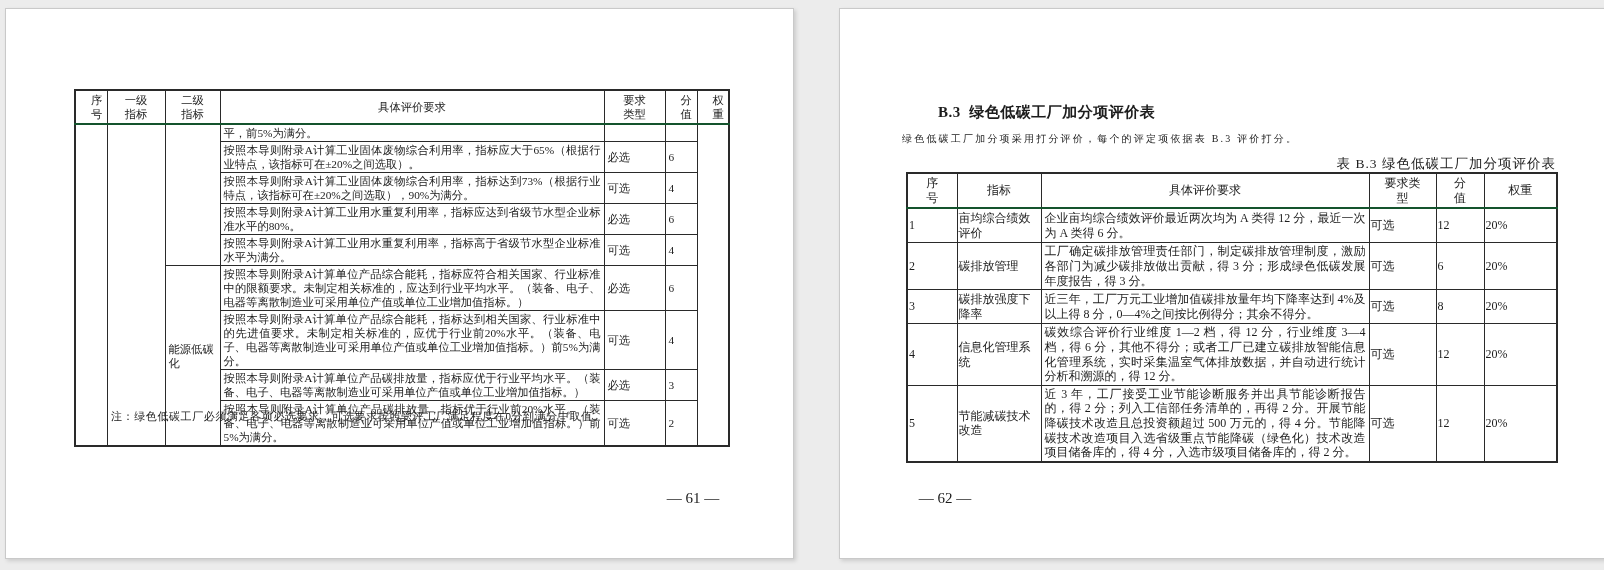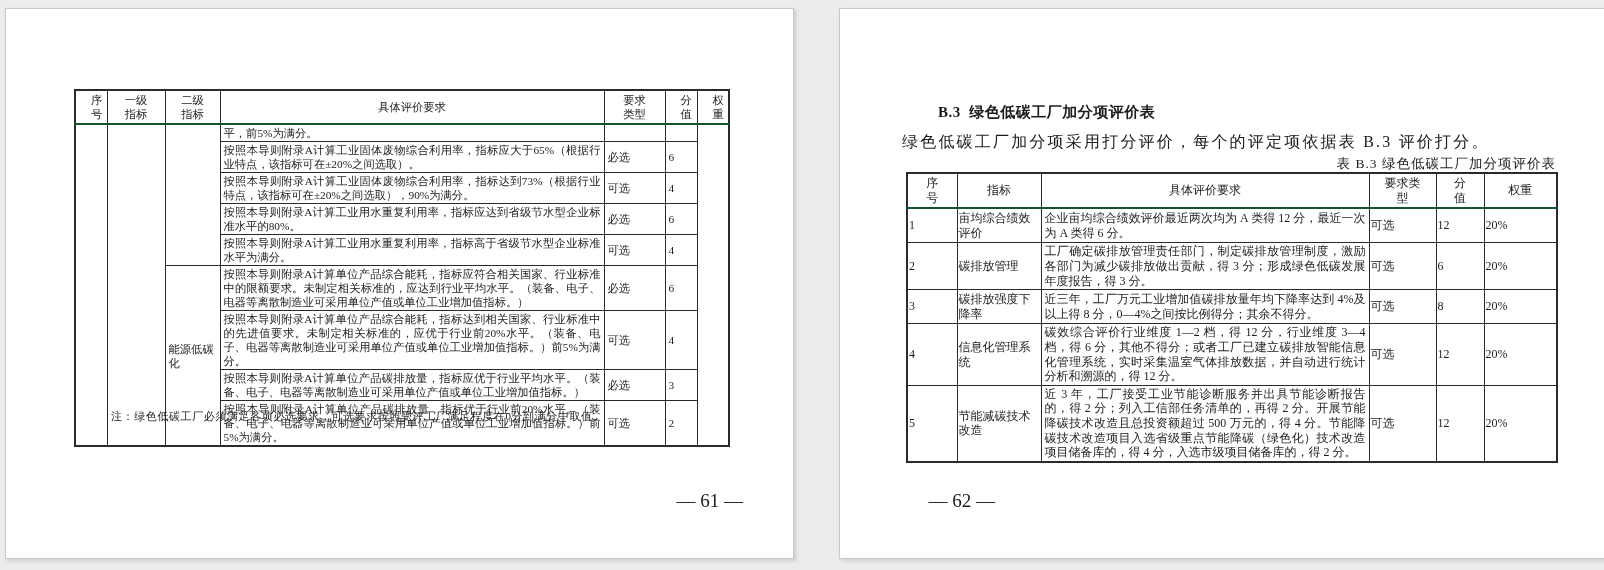--- a/index.html
+++ b/index.html
@@ -42,24 +42,24 @@
   td.c{}
   td.req{text-align:justify;text-justify:inter-character;}
 
   .left-table{width:654px;font-size:11.3px;line-height:14px;}
   .right-table{width:650px;font-size:12px;line-height:14.6px;}
   .right-table th{padding:3px 1px;}
   .right-table td{padding:2px 4px;}
   .right-table td.c{padding:2px 1px;}
 
   .note{font-size:11px;letter-spacing:0.6px;}
-  .page-num{font-size:19px;text-align:right;width:100px;}
+  .page-num{font-size:15px;text-align:center;width:100px;}
 
   .b3-heading{font-size:15px;font-weight:bold;white-space:pre;letter-spacing:0.5px;}
-  .b3-intro{font-size:16px;letter-spacing:2.2px;white-space:pre;}
+  .b3-intro{font-size:10px;letter-spacing:2.2px;white-space:pre;}
   .b3-caption{font-size:13.5px;text-align:right;letter-spacing:1px;}
 </style>
 </head>
 <body>
 
 <div class="page page-left">
 
   <table class="doc-table left-table abs" style="left:68px;top:80px;">
     <colgroup>
       <col style="width:32px">

